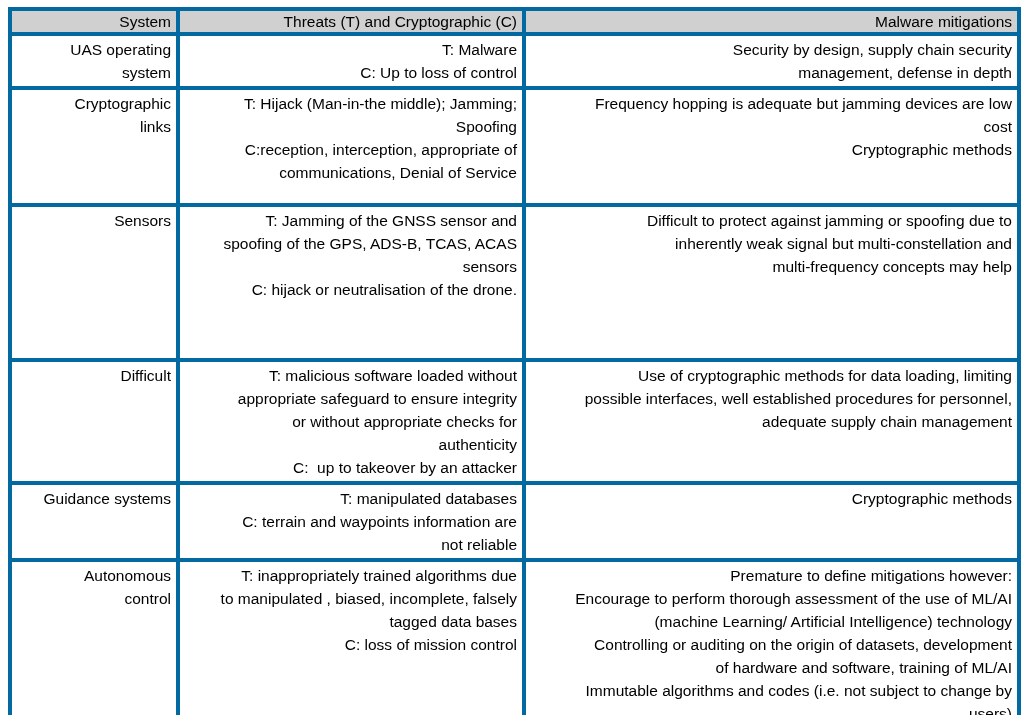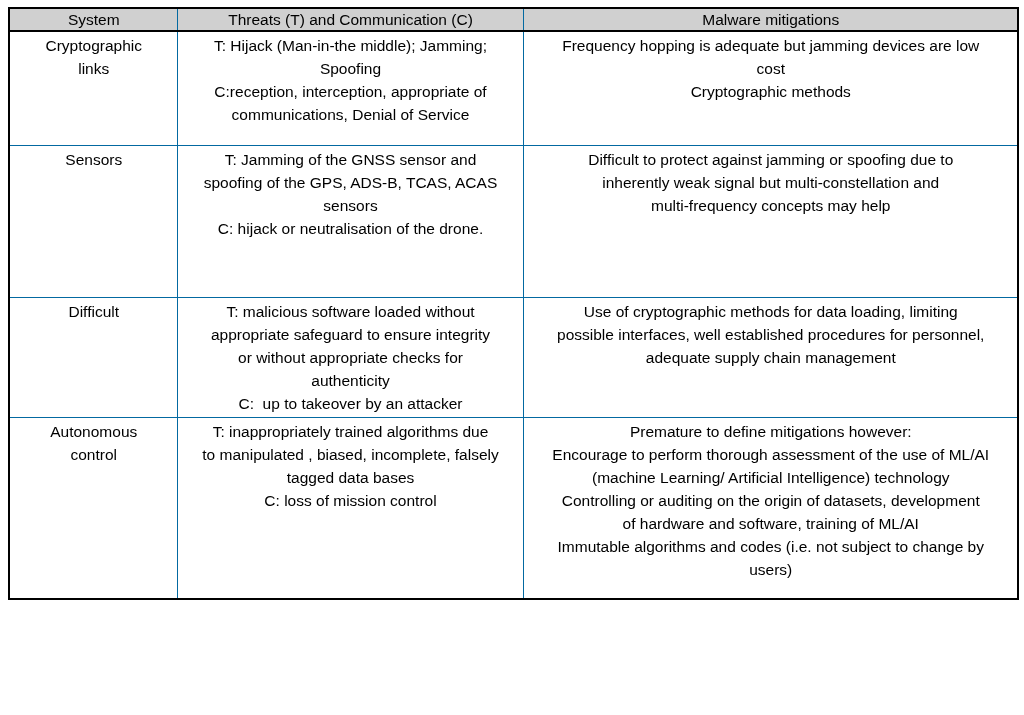--- a/index.html
+++ b/index.html
@@ -25,23 +25,23 @@
     width: 1009px;
     border-collapse: collapse;
     table-layout: fixed;
     border: 2px solid #000000;
     font-size: 15.5px;
   }
   table.threat-table col.c1 { width: 168px; }
   table.threat-table col.c2 { width: 346px; }
   table.threat-table col.c3 { width: 495px; }
   table.threat-table th, table.threat-table td {
-    border: 1px solid #0369a1;
+    border: 4px solid #0369a1;
     vertical-align: top;
-    text-align: center;
+    text-align: right;
     white-space: pre-wrap;
     word-wrap: break-word;
     overflow: hidden;
   }
   table.threat-table th {
     background: #d0d0d0;
     font-weight: normal;
     height: 19px;
     line-height: 19px;
     padding: 1px 5px 1px 6px;
@@ -65,25 +65,33 @@
 <div class="page">
   <table class="threat-table">
     <colgroup>
       <col class="c1">
         <col class="c2">
         <col class="c3">
     </colgroup>
     <thead>
       <tr>
         <th>System</th>
-        <th>Threats (T) and Communication (C)</th>
+        <th>Threats (T) and Cryptographic (C)</th>
         <th>Malware mitigations</th>
       </tr>
     </thead>
     <tbody>
+      <tr class="r1">
+        <td>UAS operating
+system</td>
+        <td>T: Malware
+C: Up to loss of control</td>
+        <td>Security by design, supply chain security
+management, defense in depth</td>
+      </tr>
       <tr class="r2">
         <td>Cryptographic
 links</td>
         <td>T: Hijack (Man-in-the middle); Jamming;
 Spoofing
 C:reception, interception, appropriate of
 communications, Denial of Service</td>
         <td>Frequency hopping is adequate but jamming devices are low
 cost
 Cryptographic methods</td>
@@ -102,20 +110,27 @@
         <td>Difficult</td>
         <td>T: malicious software loaded without
 appropriate safeguard to ensure integrity
 or without appropriate checks for
 authenticity
 C:  up to takeover by an attacker</td>
         <td>Use of cryptographic methods for data loading, limiting
 possible interfaces, well established procedures for personnel,
 adequate supply chain management</td>
       </tr>
+      <tr class="r5">
+        <td>Guidance systems</td>
+        <td>T: manipulated databases
+C: terrain and waypoints information are
+not reliable</td>
+        <td>Cryptographic methods</td>
+      </tr>
       <tr class="r6">
         <td>Autonomous
 control</td>
         <td>T: inappropriately trained algorithms due
 to manipulated , biased, incomplete, falsely
 tagged data bases
 C: loss of mission control</td>
         <td>Premature to define mitigations however:
 Encourage to perform thorough assessment of the use of ML/AI
 (machine Learning/ Artificial Intelligence) technology

